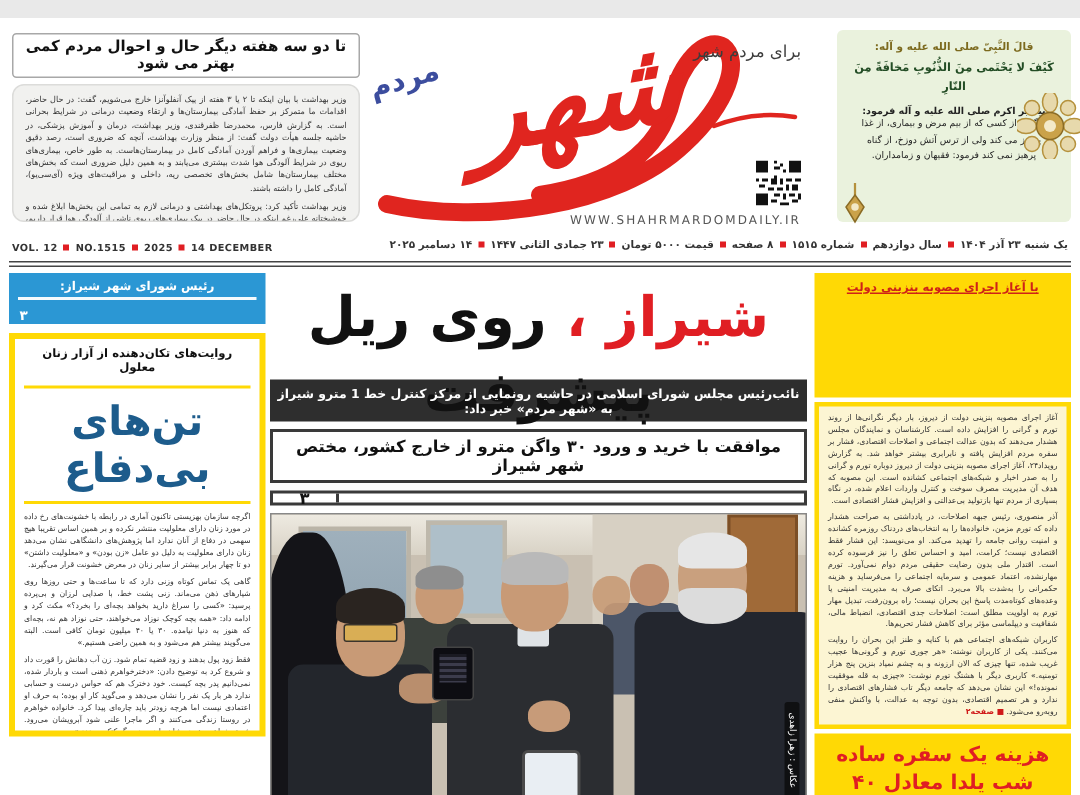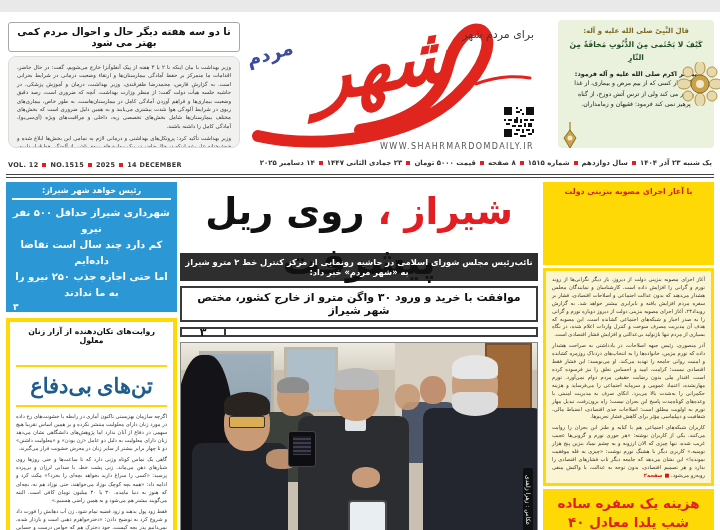--- a/index.html
+++ b/index.html
@@ -48,23 +48,23 @@
   .left-col { position:absolute; left:6px; top:170px; width:171px; }
   .blue-box { background:#2b97d4; color:#fff; direction:rtl; text-align:center;
               padding:4px 6px 11px; position:relative; }
   .bb-head { font-size:8px; font-weight:bold; padding-bottom:3px; margin-bottom:5px;
              border-bottom:2px solid rgba(255,255,255,.95); }
   .bb-lines { font-size:10px; font-weight:bold; line-height:1.6; }
   .bb-page { position:absolute; left:7px; bottom:0; font-size:9px; font-weight:bold; }
   .story-box { margin-top:6px; border:4px solid #ffd905; background:#fff; padding:5px 6px;
                direction:rtl; height:269px; position:relative; overflow:hidden; }
   .sb-kicker { font-size:7.8px; font-weight:bold; text-align:center; color:#111;
-               padding-bottom:20px; border-bottom:2px solid #ffd905; }
-  .sb-headline { font-size:21px; font-weight:bold; color:#1d5c8c; text-align:center;
-                 margin:7px 0 6px; letter-spacing:-.5px;font-family:Liberation Serif, serif; }
+               padding-bottom:8px; border-bottom:2px solid #ffd905; }
+  .sb-headline { font-size:27px; font-weight:bold; color:#1d5c8c; text-align:center;
+                 margin:7px 0 6px; letter-spacing:-.5px; }
   .sb-divider { border-top:2px solid #ffd905; margin-bottom:5px; }
   .sb-body { font-size:5.2px; line-height:1.55; text-align:justify; color:#333; }
   .sb-body p + p { margin-top:3px; }
   .pg-label { color:#d01818; font-weight:bold; }
   .pg-label::before { content:"■ "; }
 
   
   .mid-col { position:absolute; left:180px; top:170px; width:358px; }
   .m-headline { direction:rtl; text-align:center; font-size:37px; font-weight:bold;
                 letter-spacing:-1px; padding-top:5px; height:64px; line-height:1.35; }
@@ -117,21 +117,21 @@
                    background:repeating-linear-gradient(#1a1a22 0 2px, #3c3c4c 2px 4px); }
   .hand1 { left:24%; top:52%; width:9%; height:10%; background:#b98e6d; border-radius:40%; }
   .phone2 { left:47%; top:77%; width:11%; height:24%; background:#e9eef3; border:2px solid #4a4a4a;
             border-radius:4px; }
   .ph-cap { right:1%; bottom:7%; writing-mode:vertical-rl; background:rgba(8,8,8,.72); color:#fff;
             font-size:6px; padding:7px 1.5px; letter-spacing:1px; border-radius:2px; }
 
   
   .right-col { position:absolute; right:6px; top:170px; width:171px; direction:rtl; }
   .rc-top { background:#ffd905; text-align:center; padding:5px 6px 7px; height:83px; }
-  .rc-k-red { color:#cf2218; font-size:7.8px; font-weight:bold; }
+  .rc-k-red { color:#cf2218; font-size:7.8px; font-weight:bold;text-decoration:underline; }
   .rc-k-black { color:#111; font-size:9.5px; font-weight:bold; margin-top:2px; padding-bottom:4px;
                 border-bottom:1px solid #666; }
   .rc-headline { font-size:16.5px; font-weight:bold; color:#0d0d0d; line-height:1.35; margin-top:4px; }
   .rc-body { border:3px solid #ffd905; background:#fcf5d3; margin-top:3px; padding:5px 6px;
              font-size:5.2px; line-height:1.52; text-align:justify; color:#333; height:218px; overflow:hidden; }
   .rc-body p + p { margin-top:3px; }
   .rc-bottom { background:#ffd905; margin-top:3px; text-align:center; padding:5px 6px 9px; position:relative; }
   .rc-b-head { color:#e01e23; font-size:13.5px; font-weight:bold; line-height:1.4; }
 
   
@@ -196,47 +196,42 @@
   </div>
 
   <div class="date-bar">
     <div class="db-en"><span>VOL. 12</span><span class="sq"></span><span>NO.1515</span><span class="sq"></span><span>2025</span><span class="sq"></span><span>14 DECEMBER</span></div>
     <div class="db-fa"><span>یک شنبه ۲۳ آذر ۱۴۰۴</span><span class="sq"></span><span>سال دوازدهم</span><span class="sq"></span><span>شماره ۱۵۱۵</span><span class="sq"></span><span>۸ صفحه</span><span class="sq"></span><span>قیمت ۵۰۰۰ تومان</span><span class="sq"></span><span>۲۳ جمادی الثانی ۱۴۴۷</span><span class="sq"></span><span>۱۴ دسامبر ۲۰۲۵</span></div>
   </div>
   <div class="rule"></div>
 
   <div class="left-col">
     <div class="blue-box">
-      <div class="bb-head">رئیس خواهد شهر شیراز:</div>
-      <div class="bb-lines">
-        <div>شهرداری شیراز حداقل ۵۰۰ نفر نیرو</div>
-        <div>کم دارد چند سال است تقاضا داده‌ایم</div>
-        <div>اما حتی اجازه جذب ۲۵۰ نیرو را به ما ندادند</div>
-      </div>
+      <div class="bb-head">رئیس شورای شهر شیراز:</div>
       <div class="bb-page">۳</div>
     </div>
     <div class="story-box">
       <div class="sb-kicker">روایت‌های تکان‌دهنده از آزار زنان معلول</div>
       <div class="sb-headline">تن‌های بی‌دفاع</div>
       <div class="sb-divider"></div>
       <div class="sb-body">
         <p>اگرچه سازمان بهزیستی تاکنون آماری در رابطه با خشونت‌های رخ داده در مورد زنان دارای معلولیت منتشر نکرده و بر همین اساس تقریبا هیچ سهمی در دفاع از آنان ندارد اما پژوهش‌های دانشگاهی نشان می‌دهد زنان دارای معلولیت به دلیل دو عامل «زن بودن» و «معلولیت داشتن» دو تا چهار برابر بیشتر از سایر زنان در معرض خشونت قرار می‌گیرند.</p>
         <p>گاهی یک تماس کوتاه وزنی دارد که تا ساعت‌ها و حتی روزها روی شیارهای ذهن می‌ماند. زنی پشت خط، با صدایی لرزان و بی‌پرده پرسید: «کسی را سراغ دارید بخواهد بچه‌ای را بخرد؟» مکث کرد و ادامه داد: «همه بچه کوچک نوزاد می‌خواهند، حتی نوزاد هم نه، بچه‌ای که هنوز به دنیا نیامده. ۳۰ یا ۴۰ میلیون تومان کافی است. البته می‌گویند بیشتر هم می‌شود و به همین راضی هستیم.»</p>
         <p>فقط زود پول بدهند و زود قضیه تمام شود. زن آب دهانش را قورت داد و شروع کرد به توضیح دادن: «دخترخواهرم ذهنی است و باردار شده، نمی‌دانیم پدر بچه کیست. خود دخترک هم که حواس درست و حسابی ندارد هر بار یک نفر را نشان می‌دهد و می‌گوید کار او بوده؛ به حرف او اعتمادی نیست اما هرچه زودتر باید چاره‌ای پیدا کرد. خانواده خواهرم در روستا زندگی می‌کنند و اگر ماجرا علنی شود آبرویشان می‌رود. شوهر خواهرم هر دویشان را در حد مرگ کتک می‌زند.»</p>
 
       </div>
     </div>
   </div>
 
   <div class="mid-col">
     <div class="m-headline">
       <span class="red">شیراز ،</span>
       <span class="blk">روی ریل پیشرفت</span>
     </div>
-    <div class="m-sub">نائب‌رئیس مجلس شورای اسلامی در حاشیه رونمایی از مرکز کنترل خط ۲ مترو شیراز به «شهر مردم» خبر داد:</div>
+    <div class="m-sub">نائب‌رئیس مجلس شورای اسلامی در حاشیه رونمایی از مرکز کنترل خط 1 مترو شیراز به «شهر مردم» خبر داد:</div>
     <div class="m-bullet">موافقت با خرید و ورود ۳۰ واگن مترو از خارج کشور، مختص شهر شیراز</div>
     <div class="m-bullet with-page">
       <span class="pgcell">۳</span>
     </div>
     <div class="m-photo">
       <div class="ph ceiling"></div>
       <div class="ph win1"></div>
       <div class="ph win2"></div>
       <div class="ph wallr"></div>
       <div class="ph door"></div>

